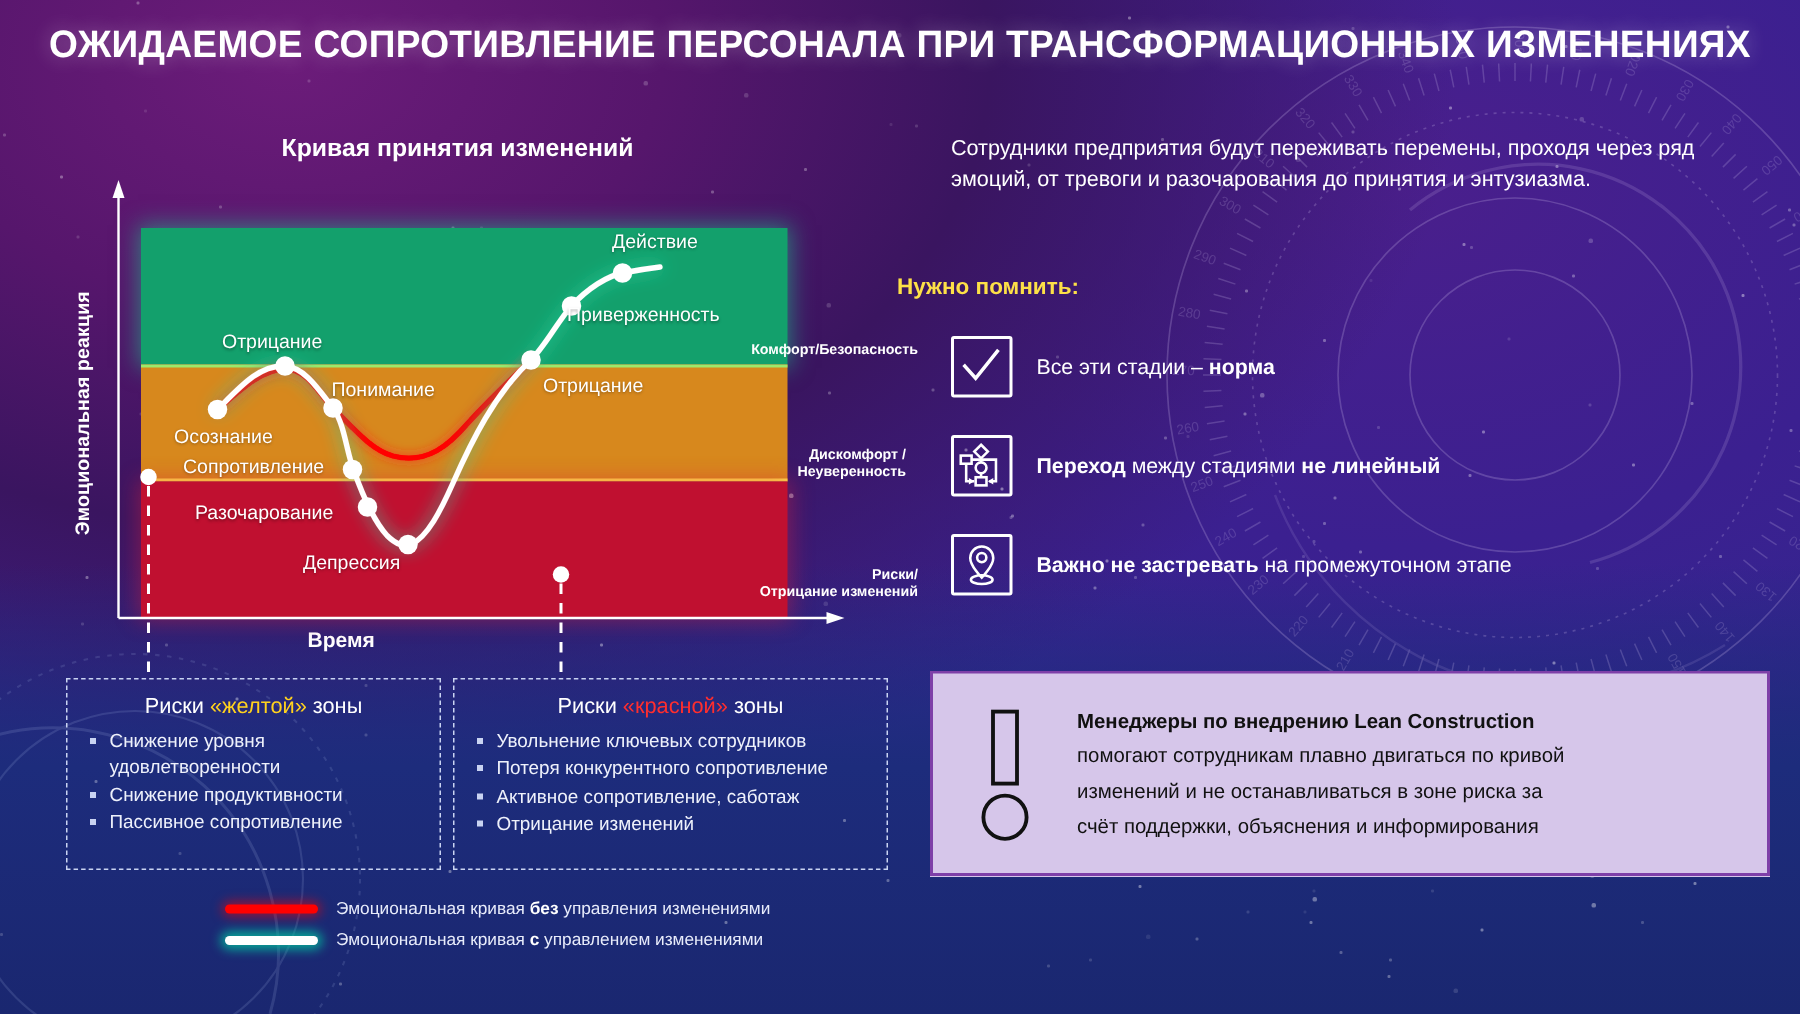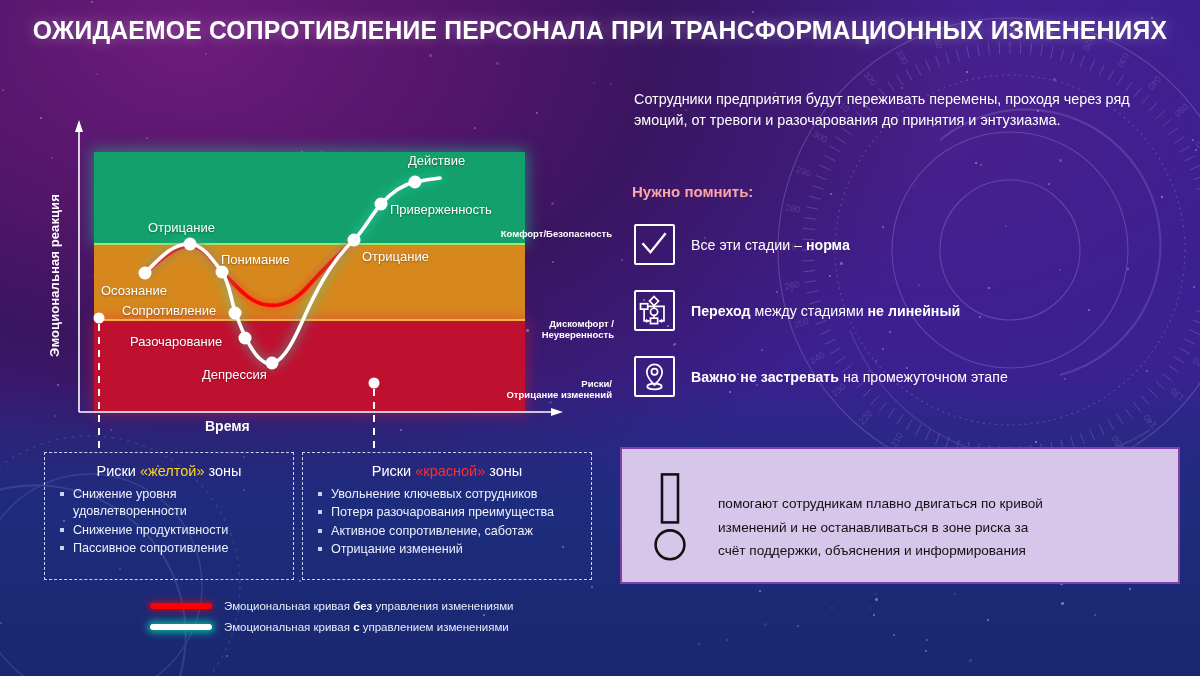--- a/index.html
+++ b/index.html
@@ -63,21 +63,21 @@
     color:#fff; font-size:14px; font-weight:700;
   }
 
   .zone{ position:absolute; left:94px; width:431px; }
   .zone-green { top:152px;  height:91px;  background:#13a06c; box-shadow:0 0 14px 2px rgba(26,200,140,.55); }
   .zone-orange{ top:243px;  height:78px;  background:#d7881d; border-top:2px solid #9ee86a; border-bottom:2px solid #ffe24a; }
   .zone-red   { top:321px;  height:91px;  background:#c01030; box-shadow:0 0 14px 2px rgba(220,30,60,.45); }
 
   .zone-tag{ position:absolute; color:#fff; font-size:9.5px; font-weight:700; text-align:right; line-height:1.18; }
   .tag-green { right:8px;  top:228px; }
-  .tag-orange{ right:6px;  top:298px;margin-top:20px; }
+  .tag-orange{ right:16px;  top:298px; }
   .tag-red   { right:8px;  top:378px; }
 
   .node-label{ position:absolute; color:#fff; font-size:13px; white-space:nowrap; text-shadow:0 1px 2px rgba(0,0,0,.35); }
 
   svg.plot{ position:absolute; left:0; top:0; width:620px; height:450px; overflow:visible; }
 
   
   .riskbox{
     position:absolute;
     border:1px dashed #c9d3f2;
@@ -106,22 +106,22 @@
   .sw-white{ background:#ffffff; box-shadow:0 0 7px 3px rgba(0,200,160,.8); }
   .legend-text{ color:#e8ecfb; font-size:11.5px; }
   .legend-text b{ color:#ffffff; }
 
   
   .intro{
     position:absolute; left:634px; top:89px; width:520px;
     color:#fff; font-size:14.4px; line-height:1.46;
   }
   .remember{
-    position:absolute; left:632px; top:183px;
-    color:#fca5a5; font-size:15px; font-weight:700;
+    position:absolute; left:598px; top:183px;
+    color:#fde047; font-size:15px; font-weight:700;
   }
   .point{ position:absolute; left:634px; display:flex; align-items:center; }
   .p1{ top:224px; } .p2{ top:290px; } .p3{ top:356px; }
   .icon-box{
     width:41px; height:41px; border:2px solid #fff; border-radius:2px;
     margin-right:16px; flex:none; position:relative;
   }
   .point-text{ color:#fff; font-size:14.2px; }
   .point-text b{ font-weight:700; }
 
@@ -477,20 +477,21 @@
       <circle cx="210" cy="210" r="112"></circle>
       <circle cx="210" cy="210" r="150" stroke-dasharray="3 5"></circle>
       <path d="M100 120 A 150 150 0 0 1 300 300" stroke-width="2"></path>
     </g>
   </svg>
 
   <div class="title">ОЖИДАЕМОЕ СОПРОТИВЛЕНИЕ ПЕРСОНАЛА ПРИ ТРАНСФОРМАЦИОННЫХ ИЗМЕНЕНИЯХ</div>
 
   <div class="chart-area">
 
+    <div class="chart-title">Кривая принятия изменений</div>
     <div class="ylabel">Эмоциональная реакция</div>
     <div class="xlabel">Время</div>
 
     <div class="zone zone-green"></div>
     <div class="zone zone-orange"></div>
     <div class="zone zone-red"></div>
 
     <div class="zone-tag tag-green">Комфорт/Безопасность</div>
     <div class="zone-tag tag-orange">
       <span>Дискомфорт /</span><br>
@@ -547,49 +548,49 @@
       </g>
 
       <g>
         <circle cx="99" cy="318" r="5.5" fill="#fff"></circle>
         <line x1="99" y1="324" x2="99" y2="452" stroke="#fff" stroke-width="2" stroke-dasharray="7 6"></line>
         <circle cx="374" cy="383" r="5.5" fill="#fff"></circle>
         <line x1="374" y1="389" x2="374" y2="452" stroke="#fff" stroke-width="2" stroke-dasharray="7 6"></line>
       </g>
     </svg>
 
-    <div class="node-label" style="left:101px;  top:283px;">Осознание</div>
+    <div class="node-label" style="left:116px;  top:283px;">Осознание</div>
     <div class="node-label" style="left:148px; top:220px;">Отрицание</div>
     <div class="node-label" style="left:221px; top:252px;">Понимание</div>
     <div class="node-label" style="left:122px; top:303px;">Сопротивление</div>
     <div class="node-label" style="left:130px; top:334px;">Разочарование</div>
     <div class="node-label" style="left:202px; top:367px;text-align:center;">Депрессия</div>
     <div class="node-label" style="left:362px; top:249px;">Отрицание</div>
-    <div class="node-label" style="left:390px; top:202px;">Приверженность</div>
+    <div class="node-label" style="left:378px; top:202px;">Приверженность</div>
     <div class="node-label" style="left:408px; top:153px;">Действие</div>
   </div>
 
   <div class="riskbox rb1">
     <div class="rb-title">
       <span>Риски </span><span class="accent-y">«желтой»</span><span> зоны</span>
     </div>
     <ul class="rb-list">
       <li>Снижение уровня удовлетворенности</li>
       <li>Снижение продуктивности</li>
       <li>Пассивное сопротивление</li>
     </ul>
   </div>
 
   <div class="riskbox rb2">
     <div class="rb-title">
       <span>Риски </span><span class="accent-r">«красной»</span><span> зоны</span>
     </div>
     <ul class="rb-list">
       <li>Увольнение ключевых сотрудников</li>
-      <li>Потеря разочарования преимущества</li>
+      <li>Потеря конкурентного сопротивление</li>
       <li>Активное сопротивление, саботаж</li>
       <li>Отрицание изменений</li>
     </ul>
   </div>
 
   <div class="legend">
     <div class="legend-row">
       <div class="legend-swatch sw-red"></div>
       <div class="legend-text">
         <span>Эмоциональная кривая </span><b>без</b><span> управления изменениями</span>
@@ -655,20 +656,20 @@
   </div>
 
   <div class="callout">
     <div class="callout-icon">
       <svg viewBox="0 0 60 120" width="48" height="102">
         <rect x="20" y="8" width="20" height="60" fill="none" stroke="#111" stroke-width="3.2"></rect>
         <circle cx="30" cy="96" r="18" fill="none" stroke="#111" stroke-width="3.2"></circle>
       </svg>
     </div>
     <div class="callout-text">
-      <br>
+      <b>Менеджеры по внедрению Lean Construction</b><br>
       <span>помогают сотрудникам плавно двигаться по кривой</span><br>
       <span>изменений и не останавливаться в зоне риска за</span><br>
       <span>счёт поддержки, объяснения и информирования</span>
     </div>
   </div>
 
 </div>
 
 </body></html>

